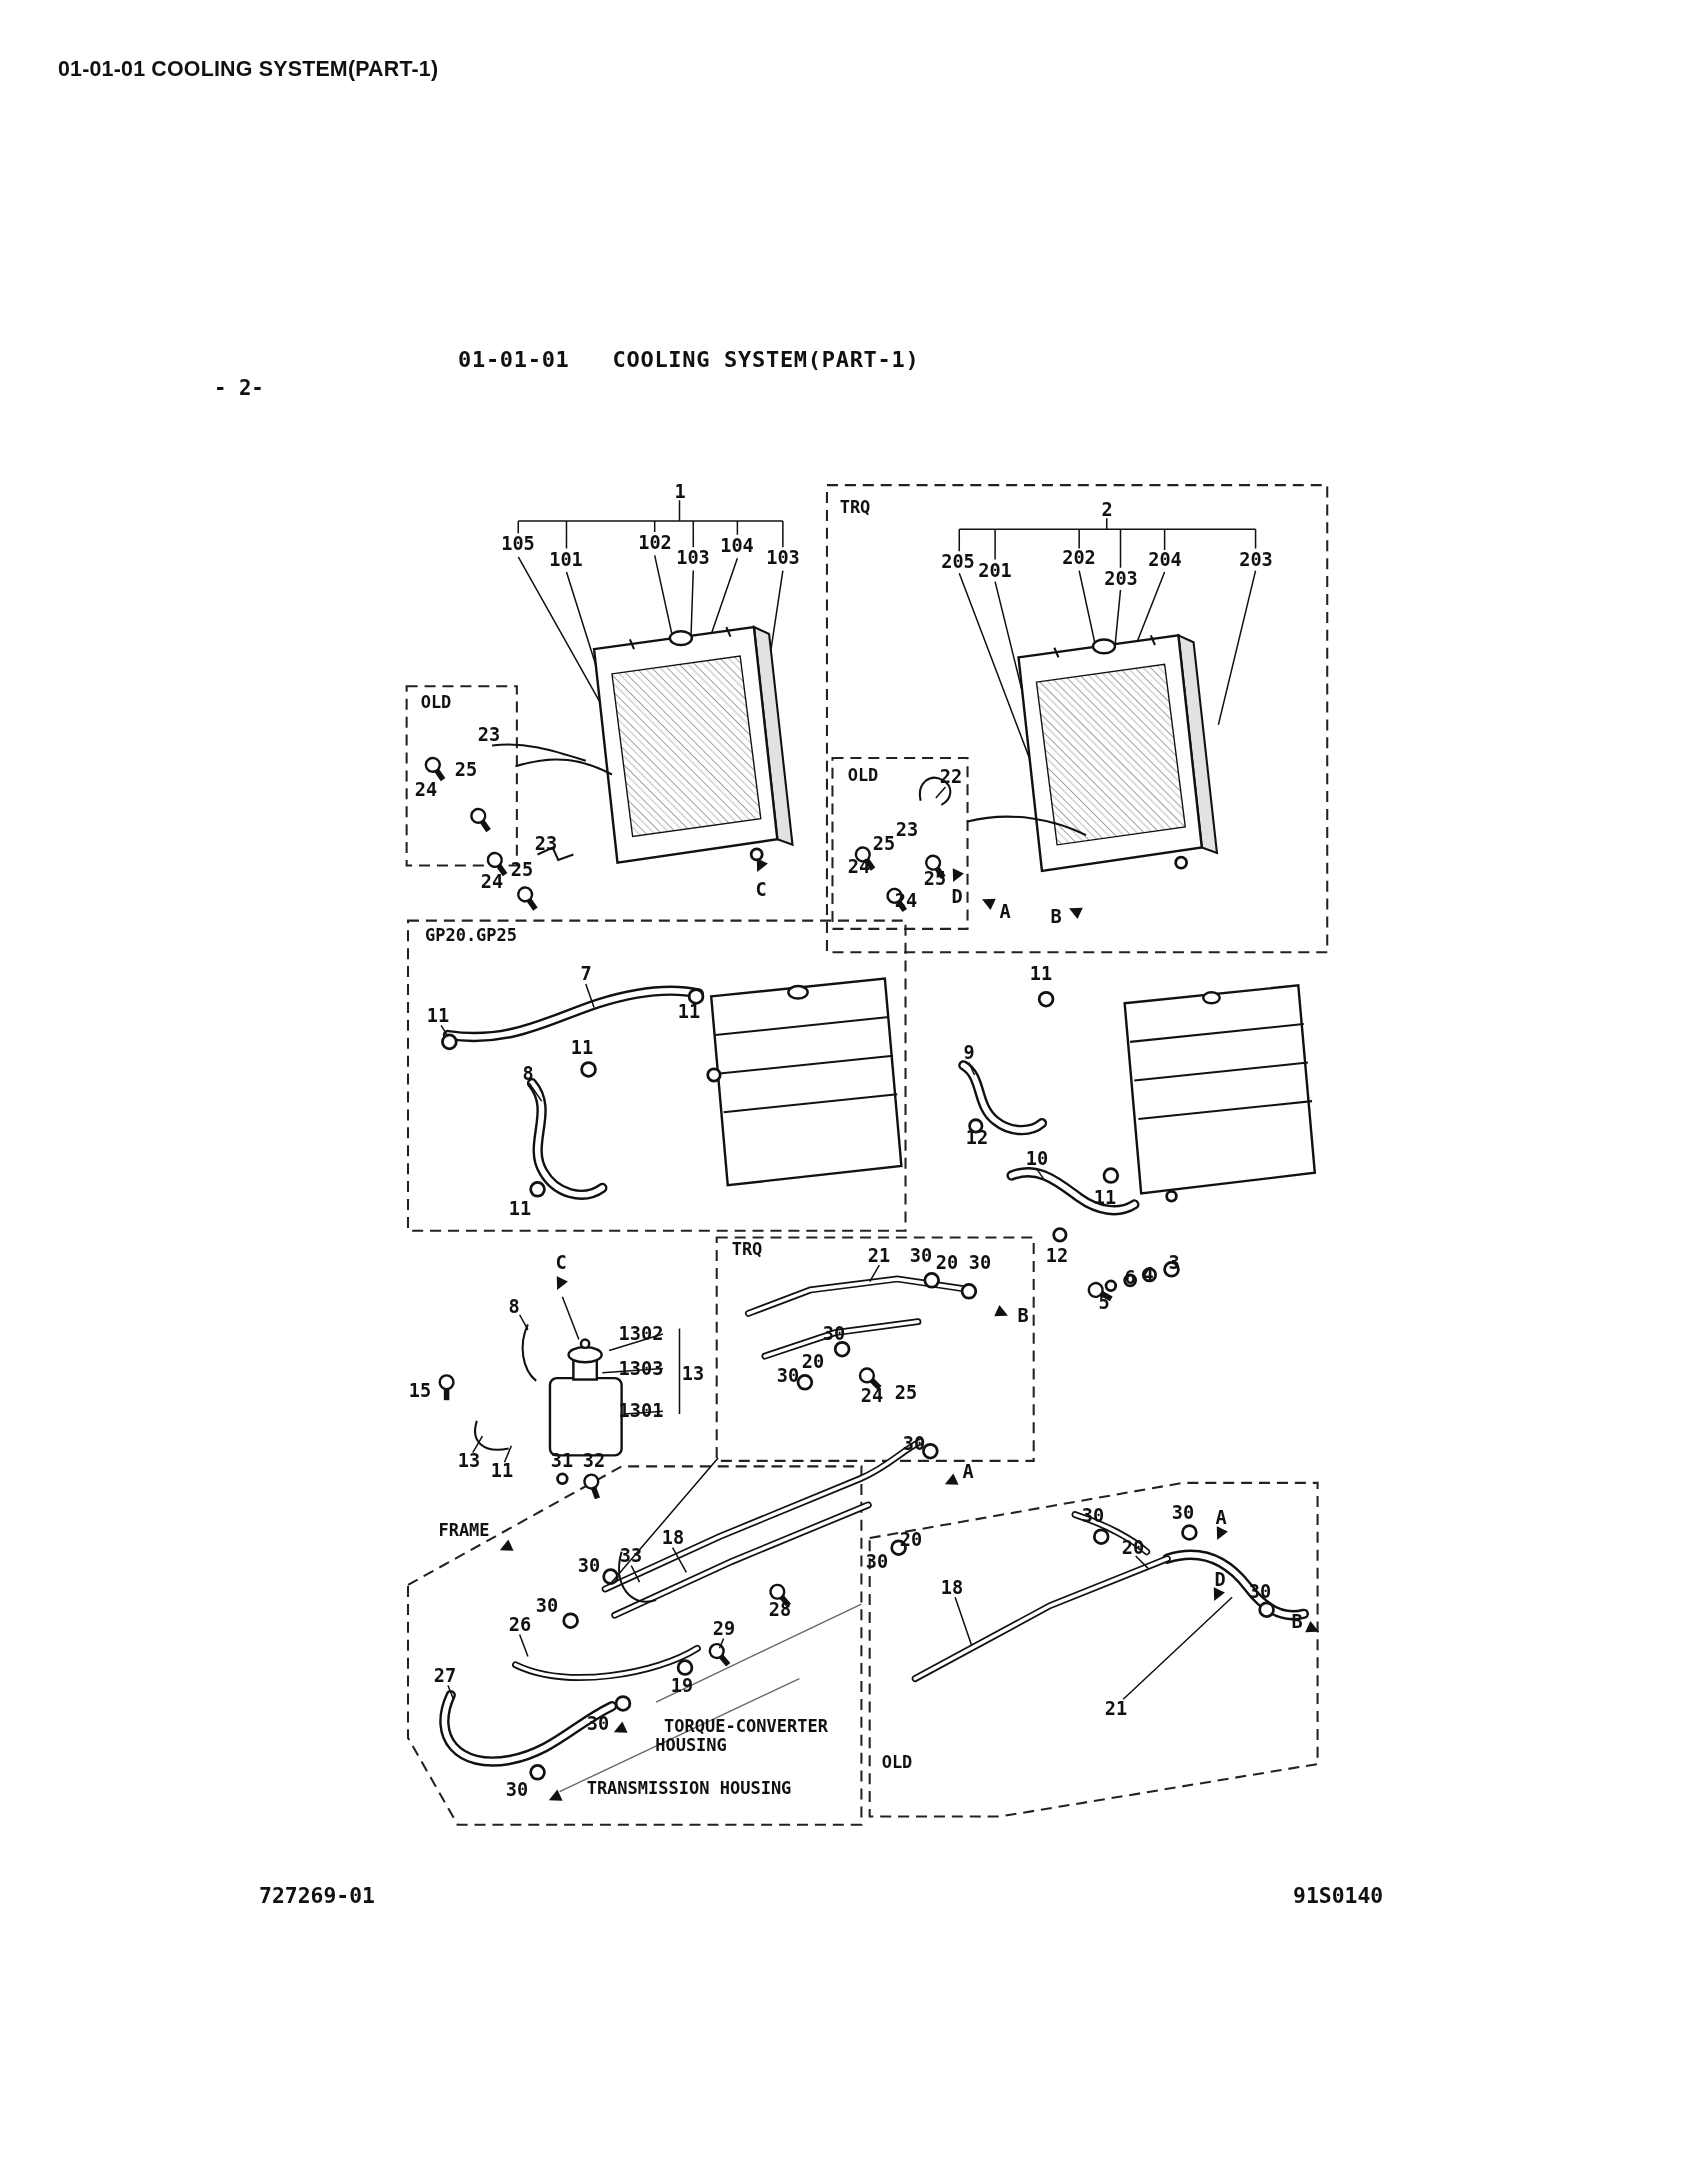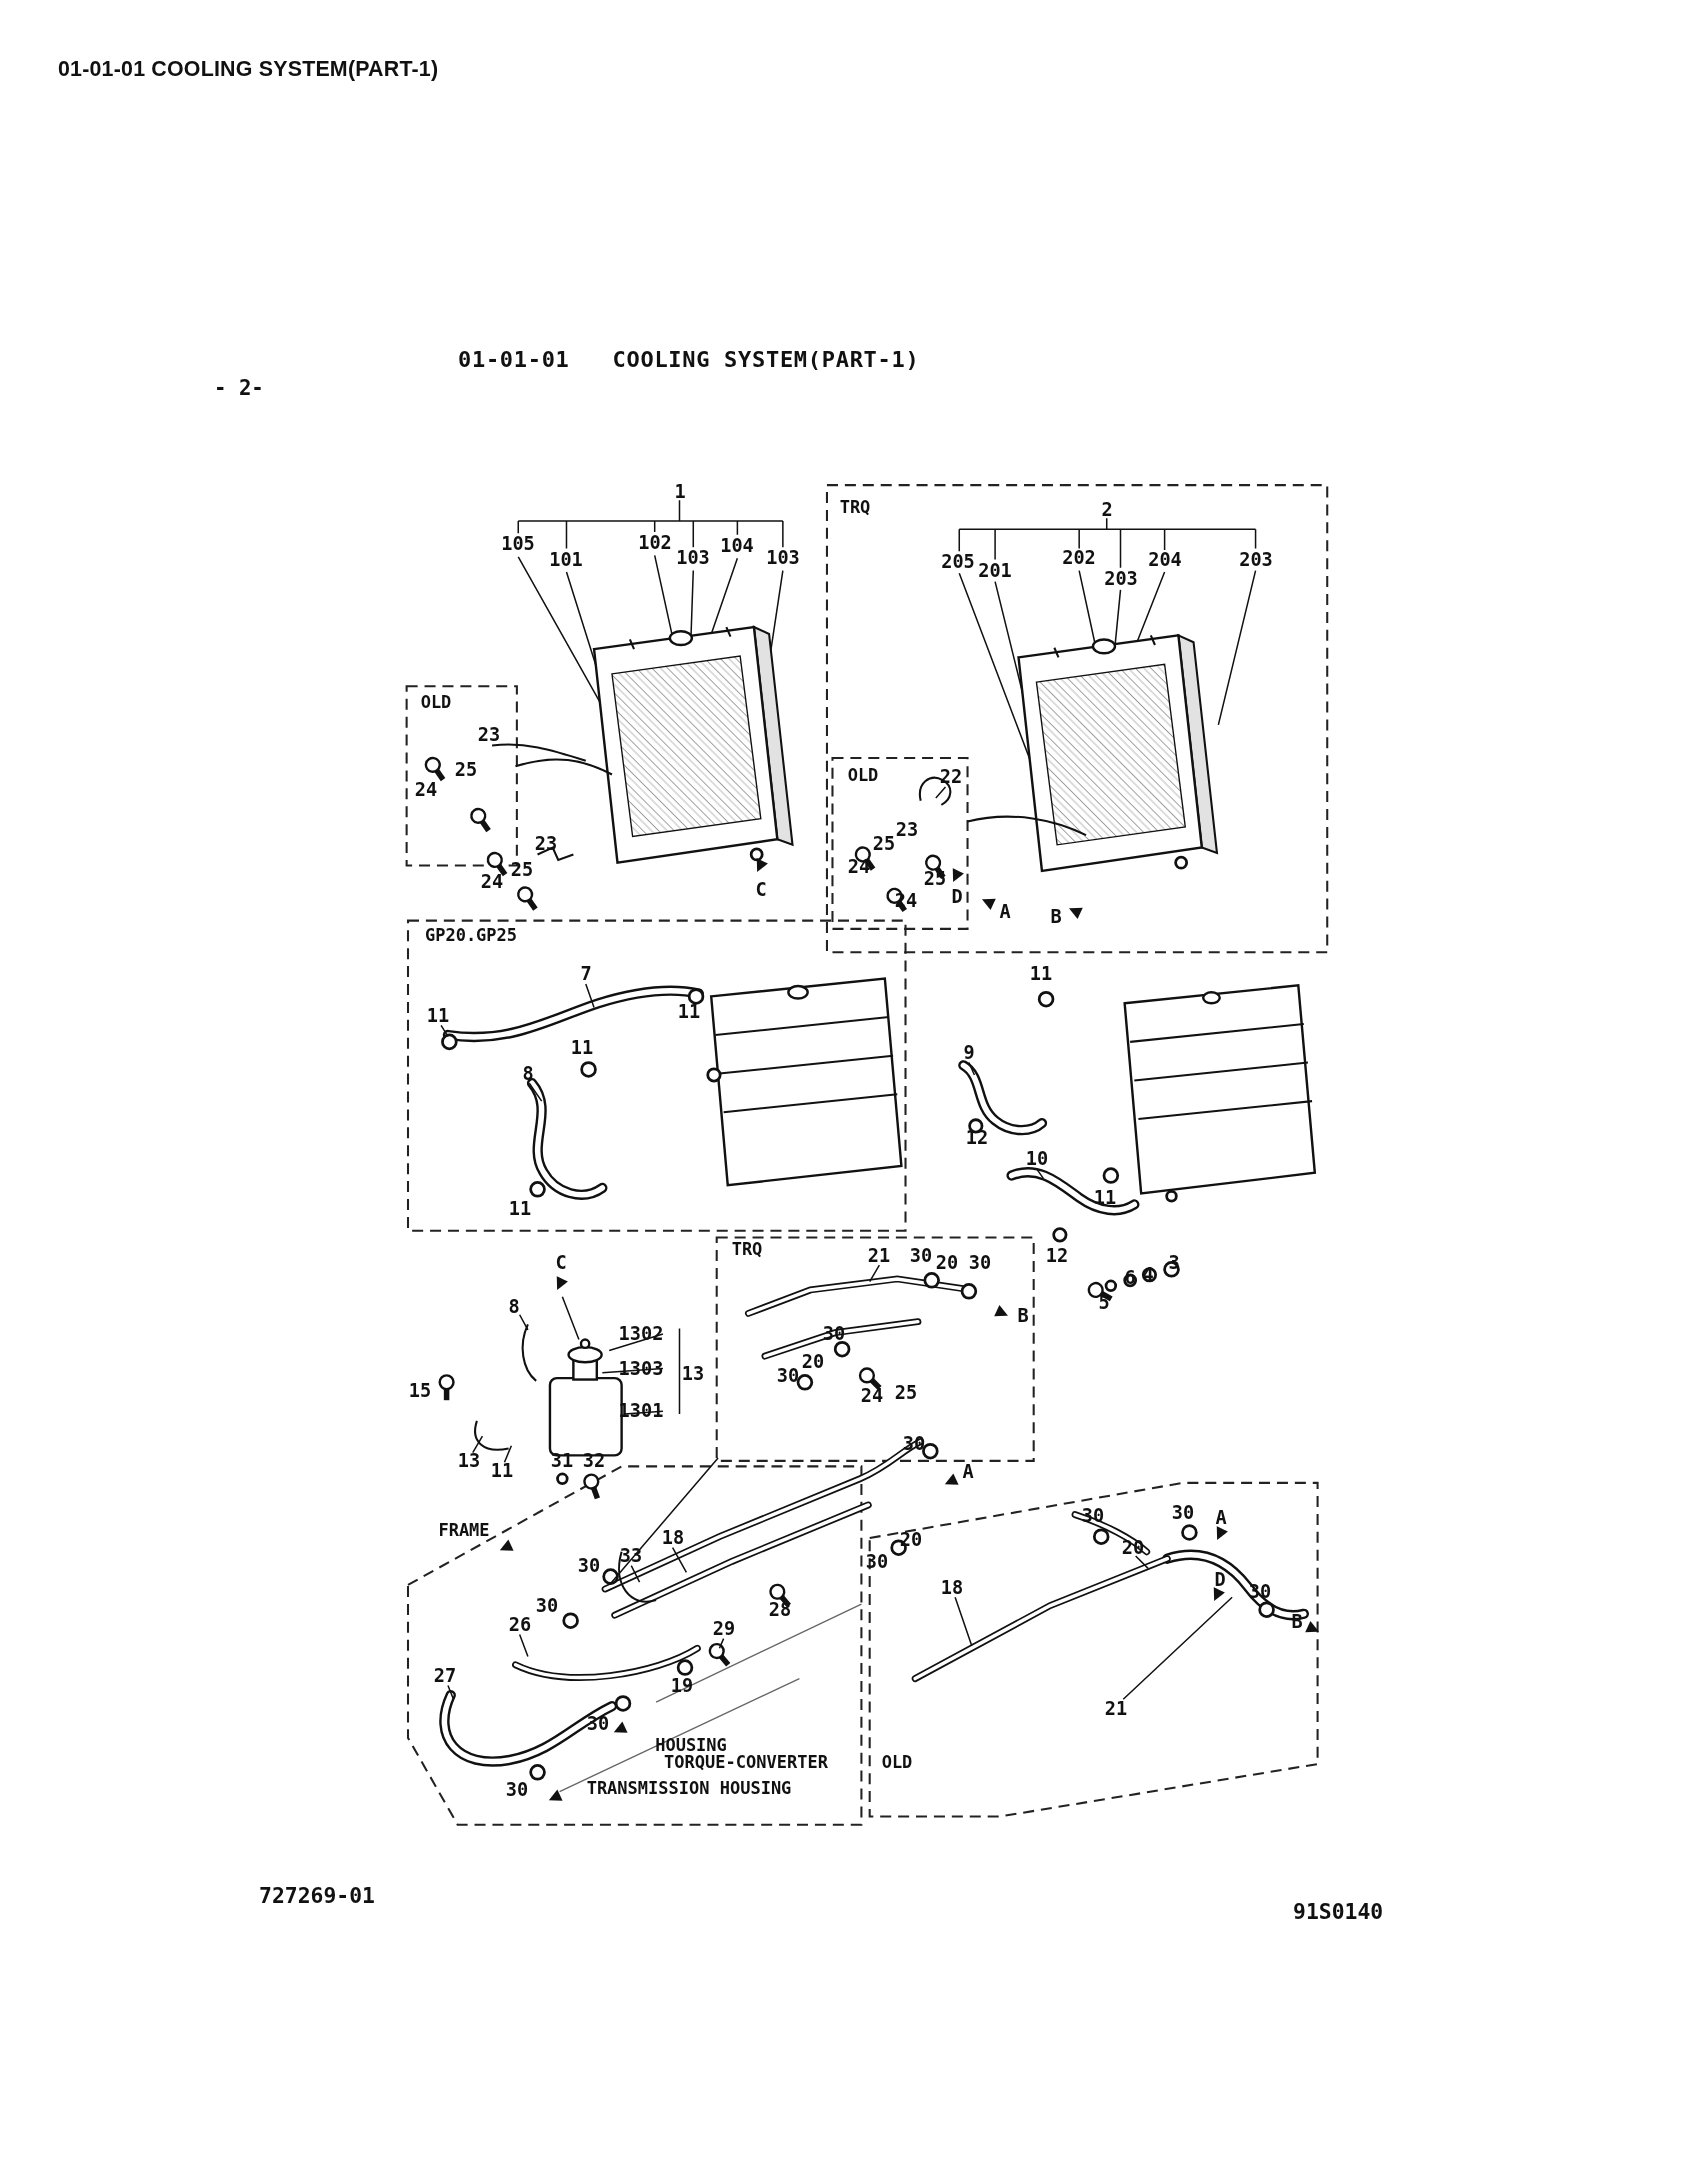--- a/index.html
+++ b/index.html
@@ -4,21 +4,21 @@
 <style>
   html,body{margin:0;padding:0;background:#fff;}
   .page{position:relative;width:1687px;height:2183px;background:#ffffff;color:#111;
         font-family:"Liberation Sans",sans-serif;overflow:hidden;}
   .header{position:absolute;left:58px;top:57px;font-size:21.4px;font-weight:bold;letter-spacing:0.2px;}
   .breadcrumb{position:absolute;left:58px;top:116px;font-size:20.7px;font-weight:bold;letter-spacing:0.1px;}
   .fig-title{position:absolute;left:458px;top:347px;display:flex;gap:43px;
              font:bold 22px "DejaVu Sans Mono",monospace;letter-spacing:0.7px;}
   .page-num{position:absolute;left:214px;top:376px;font:bold 20.7px "DejaVu Sans Mono",monospace;}
   .footer-left{position:absolute;left:259px;top:1883px;font:bold 21.4px "DejaVu Sans Mono",monospace;}
-  .footer-right{position:absolute;left:1293px;top:1883px;font:bold 21.4px "DejaVu Sans Mono",monospace;margin-top:16px;}
+  .footer-right{position:absolute;left:1293px;top:1883px;font:bold 21.4px "DejaVu Sans Mono",monospace;}
   .art{position:absolute;left:0;top:0;width:1687px;height:2183px;}
   .label-layer{position:absolute;left:0;top:0;width:1687px;height:2183px;pointer-events:none;}
   .lbl{position:absolute;transform:translate(-50%,-50%);
        font:bold 18.6px "DejaVu Sans Mono",monospace;color:#111;white-space:nowrap;line-height:1;}
   .lbl.region{font-size:17px;}
   .lbl.arrow{font-size:20.7px;}
   
   .dash{fill:none;stroke:#222;stroke-width:3;stroke-dasharray:16 10;}
   .sh{fill:#fff;stroke:#111;stroke-width:3.5;}
   .shd{fill:#e2e2e2;stroke:#111;stroke-width:3;}
@@ -301,21 +301,21 @@
       <div class="lbl" style="left: 968px; top: 1472px;">A</div>
       <div class="lbl" style="left: 911px; top: 1540px;">20</div>
       <div class="lbl" style="left: 877px; top: 1562px;">30</div>
       <div class="lbl" style="left: 780px; top: 1610px;">28</div>
       <div class="lbl" style="left: 520px; top: 1625px;">26</div>
       <div class="lbl" style="left: 547px; top: 1606px;">30</div>
       <div class="lbl" style="left: 724px; top: 1629px;">29</div>
       <div class="lbl" style="left: 682px; top: 1686px;">19</div>
       <div class="lbl" style="left: 445px; top: 1676px;">27</div>
       <div class="lbl" style="left: 598px; top: 1724px;">30</div>
-      <div class="lbl region" style="left: 746px; top: 1726px; margin-top: 36px;">TORQUE-CONVERTER</div>
+      <div class="lbl region" style="left: 746px; top: 1726px;">TORQUE-CONVERTER</div>
       <div class="lbl region" style="left: 691px; top: 1745px;">HOUSING</div>
       <div class="lbl" style="left: 517px; top: 1790px;">30</div>
       <div class="lbl region" style="left: 689px; top: 1788px;">TRANSMISSION HOUSING</div>
       <div class="lbl" style="left: 1093px; top: 1516px;">30</div>
       <div class="lbl" style="left: 1183px; top: 1513px;">30</div>
       <div class="lbl" style="left: 1221px; top: 1518px;">A</div>
       <div class="lbl" style="left: 1133px; top: 1548px;">20</div>
       <div class="lbl" style="left: 1220px; top: 1580px;">D</div>
       <div class="lbl" style="left: 1260px; top: 1592px;">30</div>
       <div class="lbl" style="left: 1297px; top: 1622px;">B</div>

